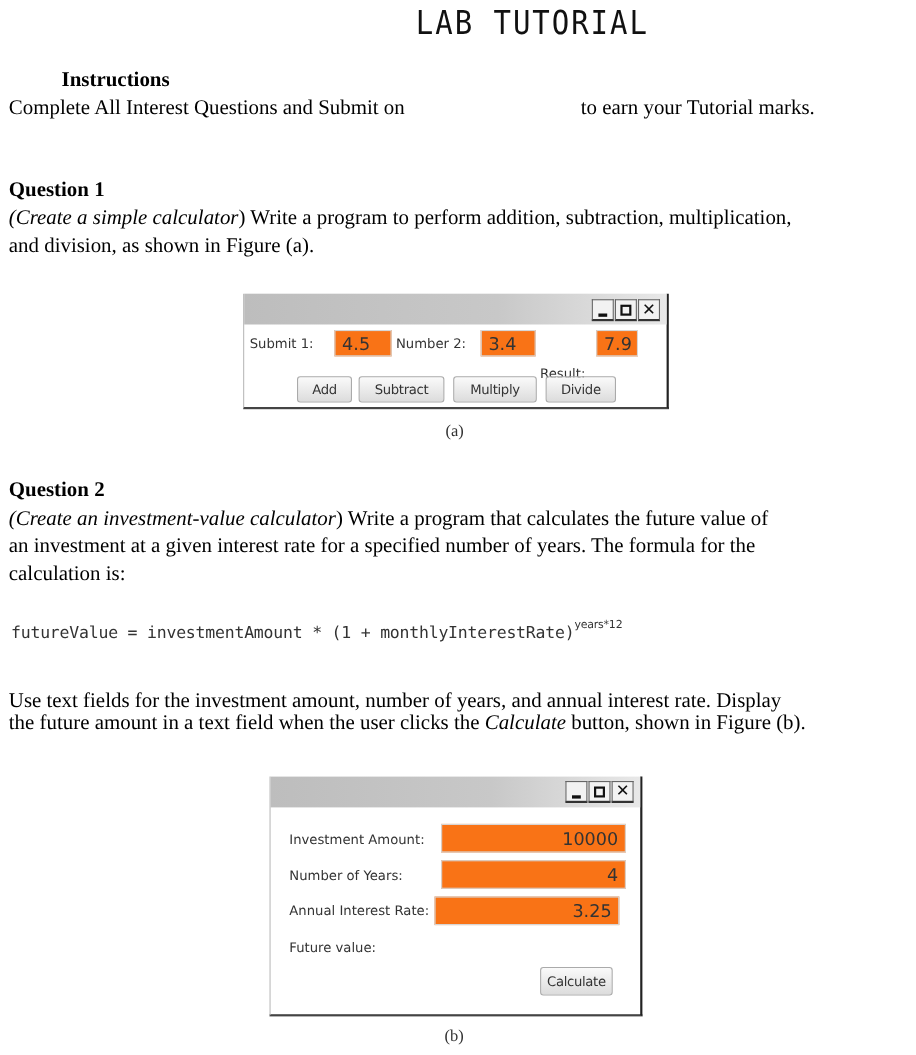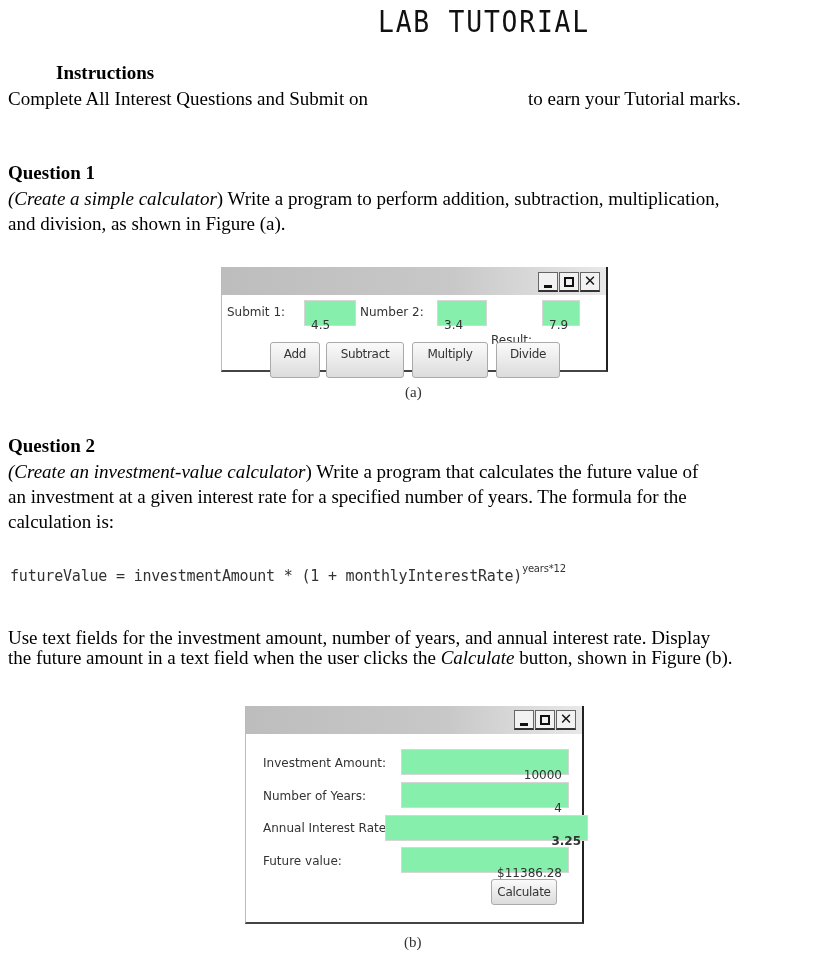--- a/index.html
+++ b/index.html
@@ -12,23 +12,23 @@
 
   
   .win { position:absolute; background:#fff; border-right:2px solid #222; border-bottom:2px solid #444; border-left:1px solid #bbb; }
   .titlebar { height:28px; background:linear-gradient(to right,#bdbdbd 0%,#c8c8c8 60%,#e8e8e8 100%); position:relative; }
   .ctrls { position:absolute; right:6px; top:5px; display:flex; }
   .ctrl { width:20px; height:20px; border:1px solid #666; border-bottom:2px solid #333; background:#f2f2f2; margin-left:1px; display:flex; align-items:center; justify-content:center; font-family:"DejaVu Sans", sans-serif; font-size:15px; font-weight:bold; color:#111; line-height:1; box-sizing:border-box; }
   .ctrl.min span { display:block; width:8px; height:3px; background:#111; margin-top:9px; }
   .ctrl.max span { display:block; width:10px; height:10px; border:2px solid #111; border-top-width:2px; box-sizing:border-box; }
 
   .lbl { position:absolute; font-family:"DejaVu Sans", sans-serif; font-size:12px; color:#333; white-space:nowrap; }
-  .fld { position:absolute; height:24px; border:1px solid #d6d6d6; background:#86efac; font-family:"DejaVu Sans", sans-serif; font-size:12px; color:#333; line-height:24px; box-sizing:border-box; padding:12px 6px; }
+  .fld { position:absolute; height:24px; border:1px solid #d6d6d6; background:#f97316; font-family:"DejaVu Sans", sans-serif; font-size:16px; color:#333; line-height:24px; box-sizing:border-box; padding:0 6px; }
   .fld.r { text-align:right; }
-  .btn { position:absolute; height:36px; border:1px solid #aaa; border-radius:3px; background:linear-gradient(#fafafa,#dcdcdc); font-family:"DejaVu Sans", sans-serif; font-size:12px; color:#333; line-height:22px; text-align:center; box-sizing:border-box; letter-spacing:-0.3px; }
+  .btn { position:absolute; height:24px; border:1px solid #aaa; border-radius:3px; background:linear-gradient(#fafafa,#dcdcdc); font-family:"DejaVu Sans", sans-serif; font-size:12px; color:#333; line-height:22px; text-align:center; box-sizing:border-box; letter-spacing:-0.3px; }
   .cap { position:absolute; font-family:"Liberation Serif", serif; font-size:15px; color:#333; }
   .formula { position:absolute; left:10px; top:566px; font-family:"DejaVu Sans Mono", monospace; font-size:15px; color:#333; white-space:nowrap; letter-spacing:-0.2px; }
   .formula sup { font-family:"DejaVu Sans", sans-serif; font-size:10px; position:relative; top:-3px; }
 </style>
 </head>
 <body>
 
 <div id="title">LAB TUTORIAL</div>
 
 <div class="h" style="top:62px;margin-left:48px;">Instructions</div>
@@ -84,18 +84,17 @@
           <span></span>
         </div>
       <div class="ctrl">✕</div>
     </div>
   </div>
   <div class="lbl" style="left:17px; top:50px;">Investment Amount:</div>
   <div class="fld r" style="left:155px; top:43px; width:168px; height:26px; line-height:26px;">10000</div>
   <div class="lbl" style="left:17px; top:83px;">Number of Years:</div>
   <div class="fld r" style="left:155px; top:76px; width:168px; height:26px; line-height:26px;">4</div>
   <div class="lbl" style="left:17px; top:115px;">Annual Interest Rate:</div>
-  <div class="fld r" style="left:139px; top:109px; width:203px; height:26px; line-height:26px;font-weight:bold;">3.25</div>
+  <div class="fld r" style="left:149px; top:109px; width:168px; height:26px; line-height:26px;">3.25</div>
   <div class="lbl" style="left:17px; top:148px;">Future value:</div>
-  <div class="fld r" style="left:155px; top:141px; width:168px; height:26px; line-height:26px;">$11386.28</div>
   <div class="btn" style="left:245px; top:173px; width:66px; height:26px; line-height:24px;">Calculate</div>
 </div>
 <div class="cap" style="left:404px; top:934px;">(b)</div>
 
 </body></html>

